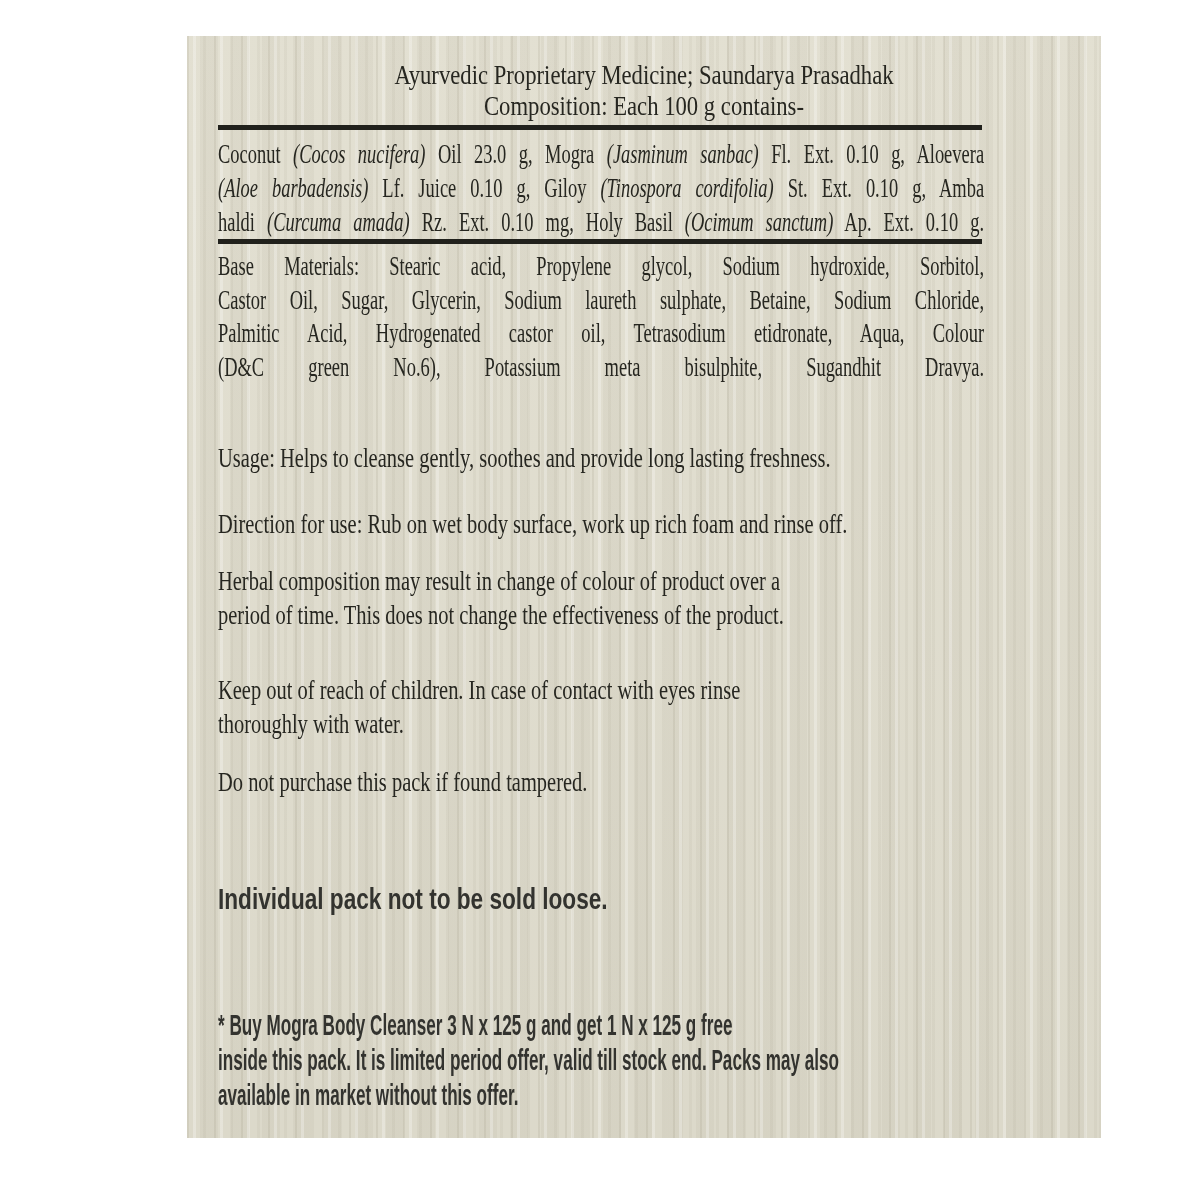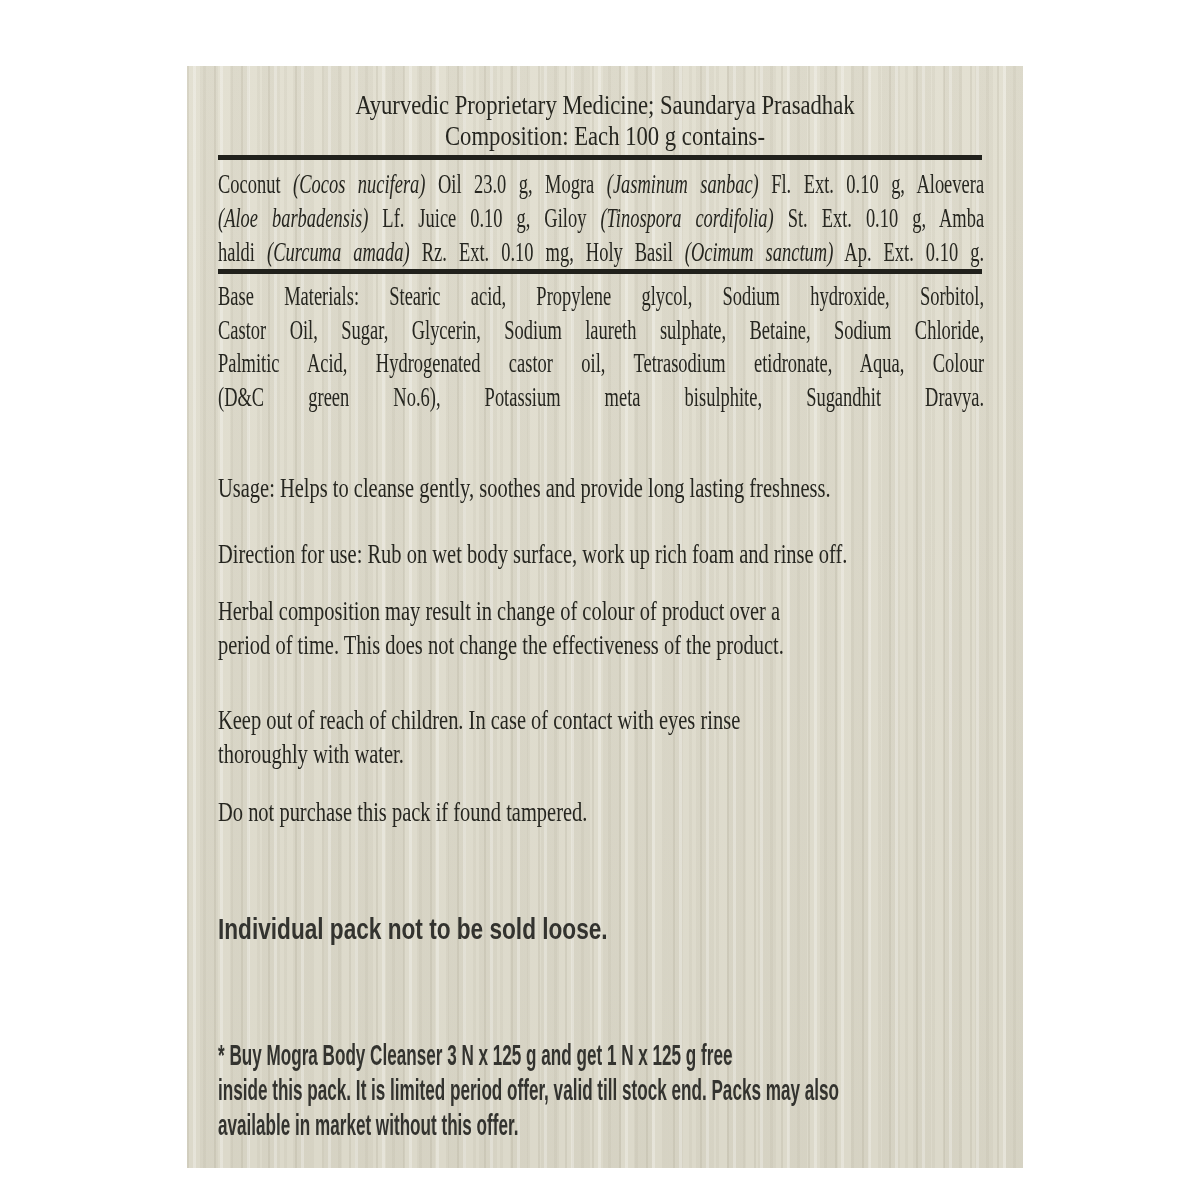--- a/index.html
+++ b/index.html
@@ -11,22 +11,22 @@
   .canvas {
     position: relative;
     width: 1200px;
     height: 1200px;
     background: #ffffff;
     overflow: hidden;
   }
   .label {
     position: absolute;
     left: 187px;
-    top: 66px;
-    width: 836px;
+    top: 36px;
+    width: 914px;
     height: 1102px;
     color: #262620;
     background-color: #e1decf;
     background-image:
       repeating-linear-gradient(90deg,
         rgba(134,127,104,0.13) 0px, rgba(134,127,104,0.13) 2px,
         rgba(0,0,0,0) 2px, rgba(0,0,0,0) 6px,
         rgba(255,255,255,0.28) 6px, rgba(255,255,255,0.28) 9px,
         rgba(0,0,0,0) 9px, rgba(0,0,0,0) 16px,
         rgba(134,127,104,0.07) 16px, rgba(134,127,104,0.07) 19px,

